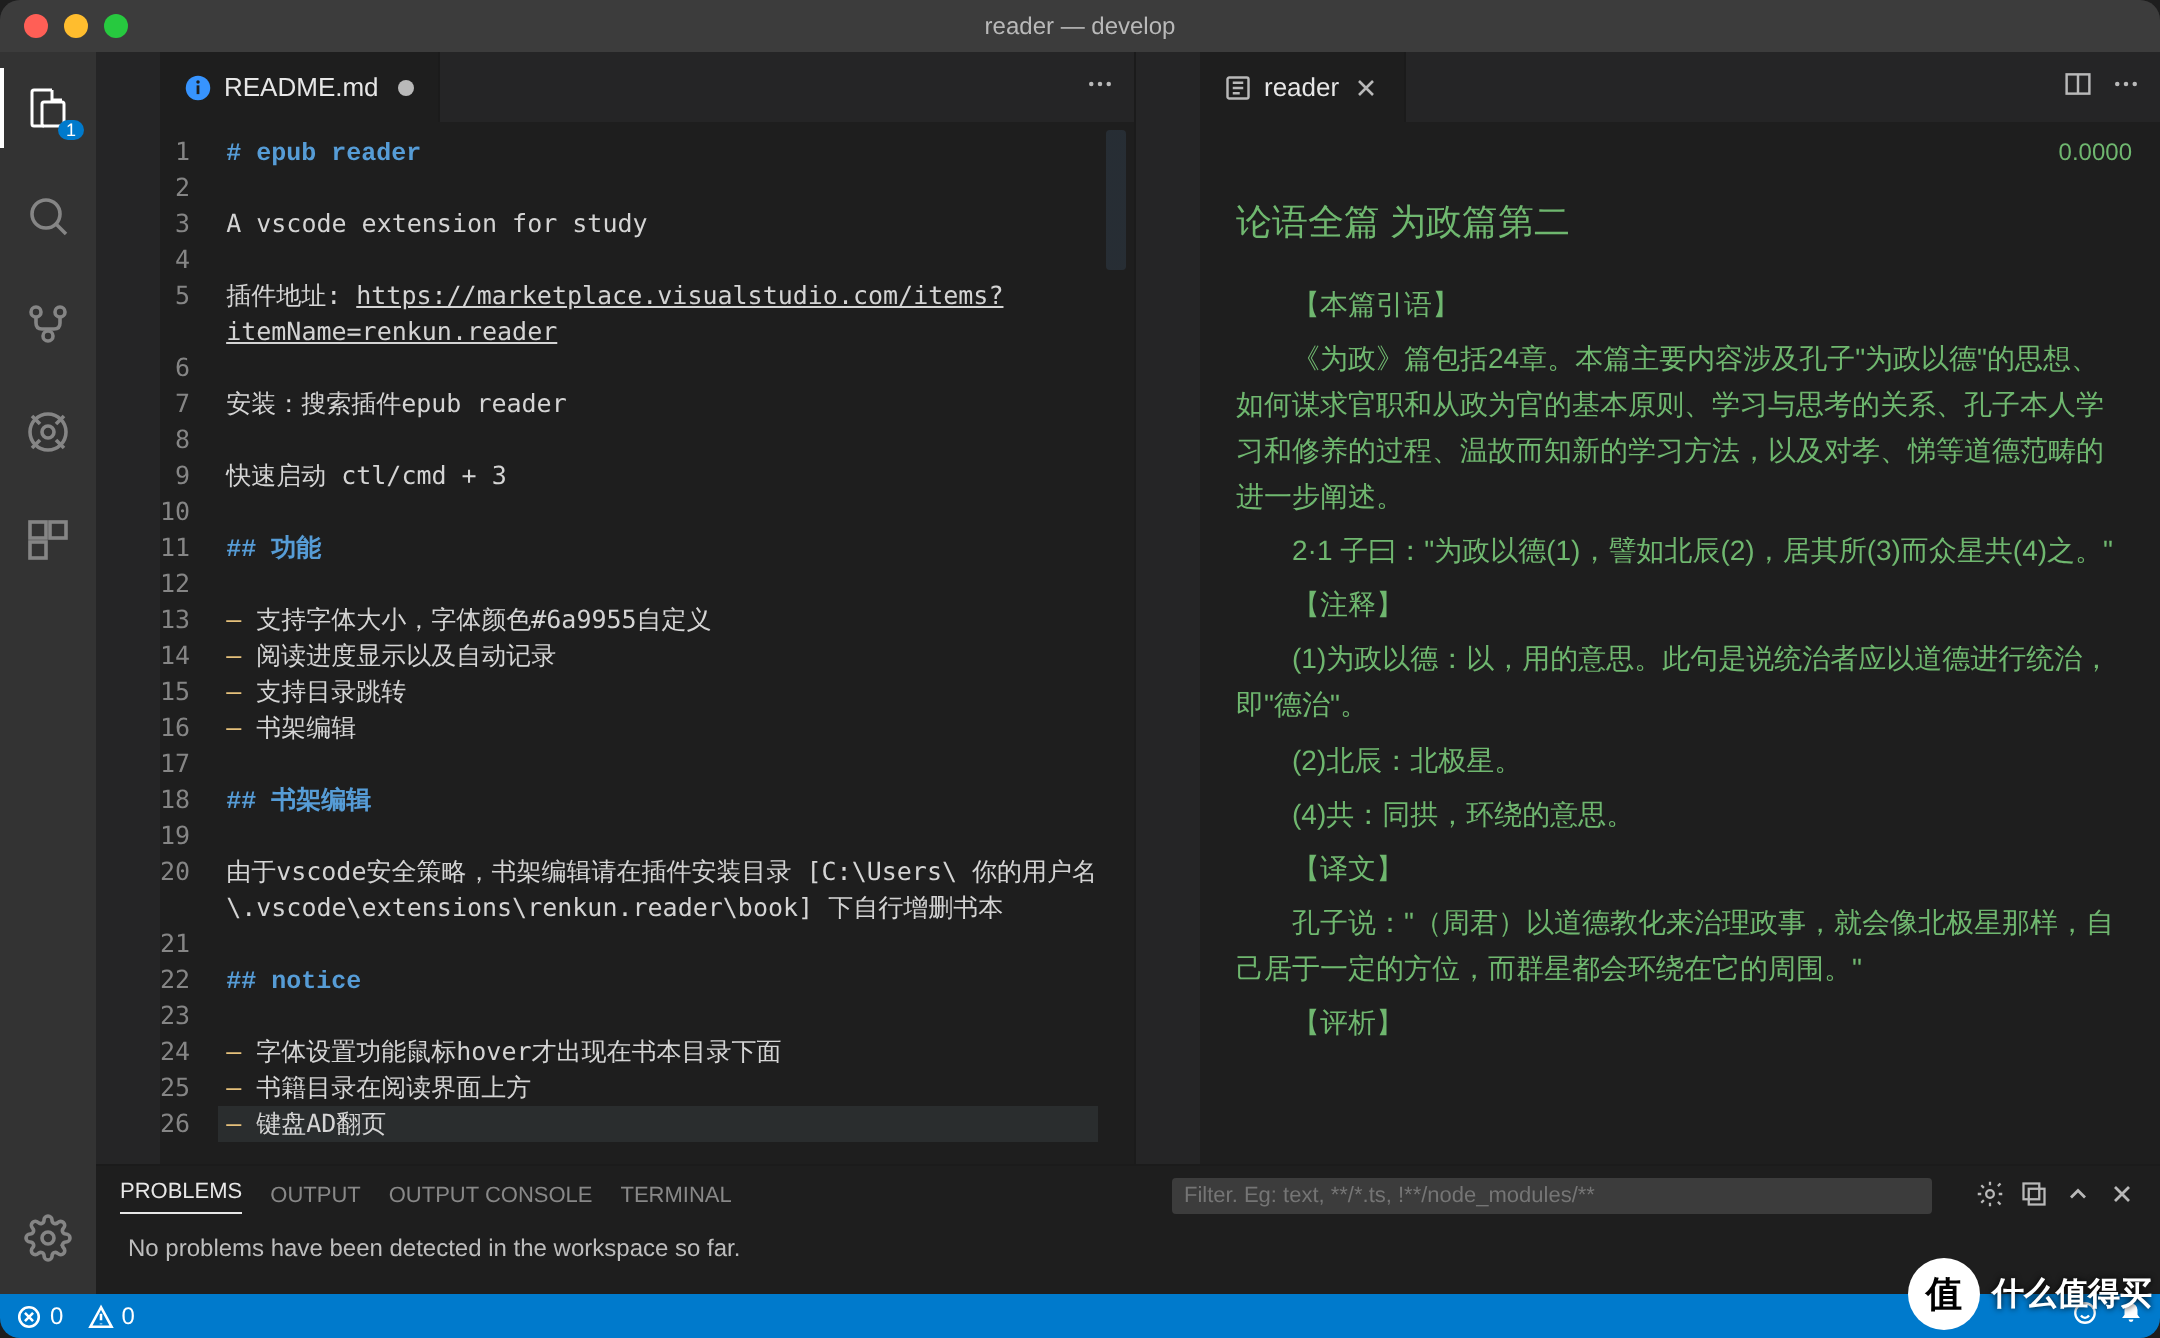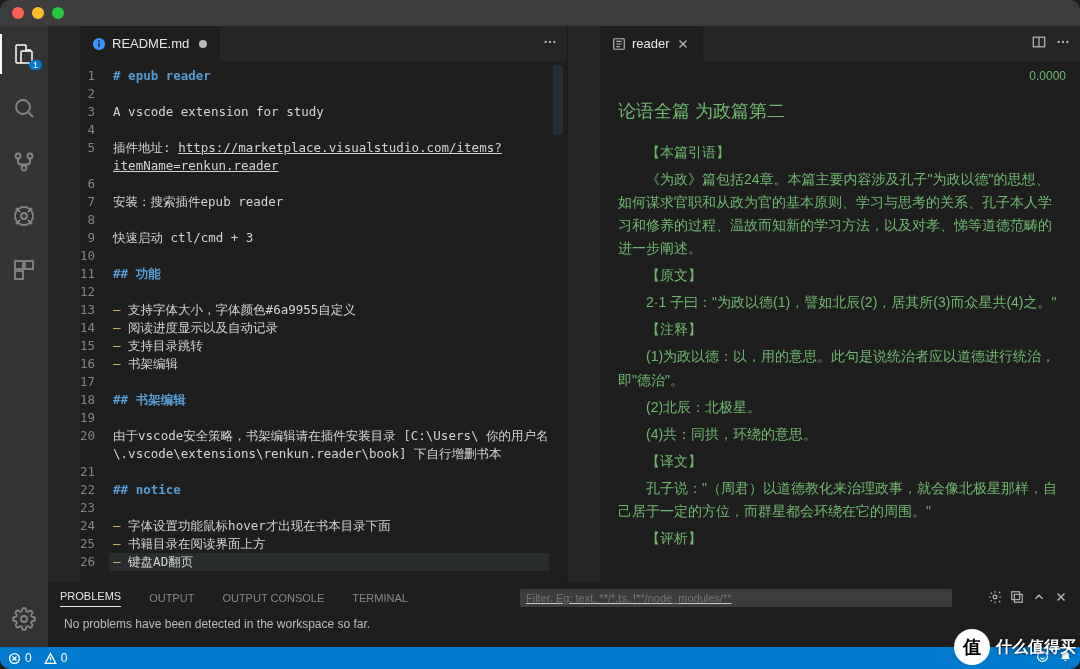--- a/index.html
+++ b/index.html
@@ -42,39 +42,39 @@
 .tabs-actions { margin-left:auto; display:flex; align-items:center; gap:10px; padding:0 10px; color:#b9b9b9; }
 .tabs-actions svg, .tab .close svg { width:14px; height:14px; }
 
 
 .editor { flex:1; display:flex; background:#1e1e1e; font-family:Menlo,Consolas,monospace; font-size:12.5px; line-height:18px; position:relative; min-height:0; overflow:hidden;}
 .gutter { width:48px; text-align:right; color:#858585; padding:6px 14px 0 0; user-select:none; }
 .gutter div { height:18px; }
 .code { flex:1; padding:6px 0 0 0; color:#d4d4d4; white-space:pre; }
 .code .line { height:18px; padding-left:4px; }
 .code .line.hl { background:#2a2d2e; }
-.tok-h { color:#569cd6; font-weight:bold; }
+.tok-h { color:#569cd6; font-weight:bold;font-family:Liberation Mono, monospace; }
 .tok-link { color:#d4d4d4; text-decoration:underline; }
 .tok-bullet { color:#e5c07b; }
 .minimap { width:56px; background:#1e1e1e; padding:4px; }
 .minimap .mm { width:100%; height:70px; background:linear-gradient(#2e3a46,#2e3a46); opacity:.55; border-radius:2px; }
 
 
 .reader { flex:1; background:#1e1e1e; padding:14px 18px 0 18px; overflow:hidden; font-size:14px; line-height:1.65; color:#6fb76f; position:relative; }
 .reader .progress { position:absolute; top:6px; right:14px; color:#6fb76f; font-size:12px;margin-left:16px; }
 .reader h2 { text-align:left; color:#6fb76f; font-weight:normal; font-size:18px; margin:22px 0 14px 0;}
 .reader p { margin:4px 0; text-indent:2em; }
 .reader .sec { text-indent:2em; }
 
 
 .panel { height:65px; background:#1e1e1e; border-top:1px solid #1b1b1b; display:flex; flex-direction:column; }
-.panel-tabs { height:30px; display:flex; align-items:center; padding:0 12px; gap:28px; font-size:11px; color:#888; }
+.panel-tabs { height:30px; display:flex; align-items:center; padding:0 12px; gap:14px; font-size:11px; color:#888; }
 .panel-tabs .pt.active { color:#e7e7e7; border-bottom:1px solid #e7e7e7; padding-bottom:4px; }
 .panel-tabs .filter { margin-left:auto; }
-.panel-tabs input { background:#3c3c3c; border:none; color:#ccc; font-size:11px; padding:3px 6px; width:432px; border-radius:2px;text-decoration:underline; }
+.panel-tabs input { background:#3c3c3c; border:none; color:#ccc; font-size:11px; padding:3px 6px; width:380px; border-radius:2px; }
 .panel-tabs .picons { display:flex; gap:8px; color:#b9b9b9; margin-left:8px;}
 .panel-tabs .picons svg{width:14px;height:14px;}
 .panel-body { flex:1; padding:4px 16px; color:#bdbdbd; font-size:12px; }
 
 
 .statusbar { height:22px; background:#007acc; display:flex; align-items:center; padding:0 8px; color:#fff; font-size:12px; gap:12px;}
 .statusbar .sitem { display:flex; align-items:center; gap:4px; }
 .statusbar svg{width:13px;height:13px;}
 .statusbar .right { margin-left:auto; display:flex; align-items:center; gap:10px; }
 .brand { position:absolute; right:4px; bottom:4px; display:flex; align-items:center; gap:6px; }
@@ -85,20 +85,21 @@
 <body>
 
 <div class="window">
 
   <div class="titlebar">
     <div class="traffic">
       <div class="dot r"></div>
       <div class="dot y"></div>
       <div class="dot g"></div>
     </div>
+    <div class="title">reader — develop</div>
   </div>
 
   <div class="body">
 
     <div class="activitybar">
       <div class="ai active">
         <svg viewBox="0 0 24 24" fill="none" stroke="currentColor" stroke-width="1.5">
             <path d="M14 3H5a1 1 0 0 0-1 1v16a1 1 0 0 0 1 1h5"></path>
             <path d="M14 3v5h5"></path>
             <path d="M10 9h9a1 1 0 0 1 1 1v10a1 1 0 0 1-1 1h-9a1 1 0 0 1-1-1V10a1 1 0 0 1 1-1z"></path>
@@ -226,21 +227,20 @@
                     <circle cx="13" cy="8" r="1.3"></circle>
                   </svg></span>
             </div>
           </div>
           <div class="reader">
             <div class="progress">0.0000</div>
             <h2>论语全篇 为政篇第二</h2>
             <div id="reader-body">
                 <p class="sec">【本篇引语】</p>
                 <p class="sec">《为政》篇包括24章。本篇主要内容涉及孔子"为政以德"的思想、如何谋求官职和从政为官的基本原则、学习与思考的关系、孔子本人学习和修养的过程、温故而知新的学习方法，以及对孝、悌等道德范畴的进一步阐述。</p>
-                <p class="sec">【原文】</p>
                 <p class="sec">2·1 子曰："为政以德(1)，譬如北辰(2)，居其所(3)而众星共(4)之。"</p>
                 <p class="sec">【注释】</p>
                 <p class="sec">(1)为政以德：以，用的意思。此句是说统治者应以道德进行统治，即"德治"。</p>
                 <p class="sec">(2)北辰：北极星。</p>
                 <p class="sec">(4)共：同拱，环绕的意思。</p>
                 <p class="sec">【译文】</p>
                 <p class="sec">孔子说："（周君）以道德教化来治理政事，就会像北极星那样，自己居于一定的方位，而群星都会环绕在它的周围。"</p>
                 <p class="sec">【评析】</p>
               </div>
           </div>

